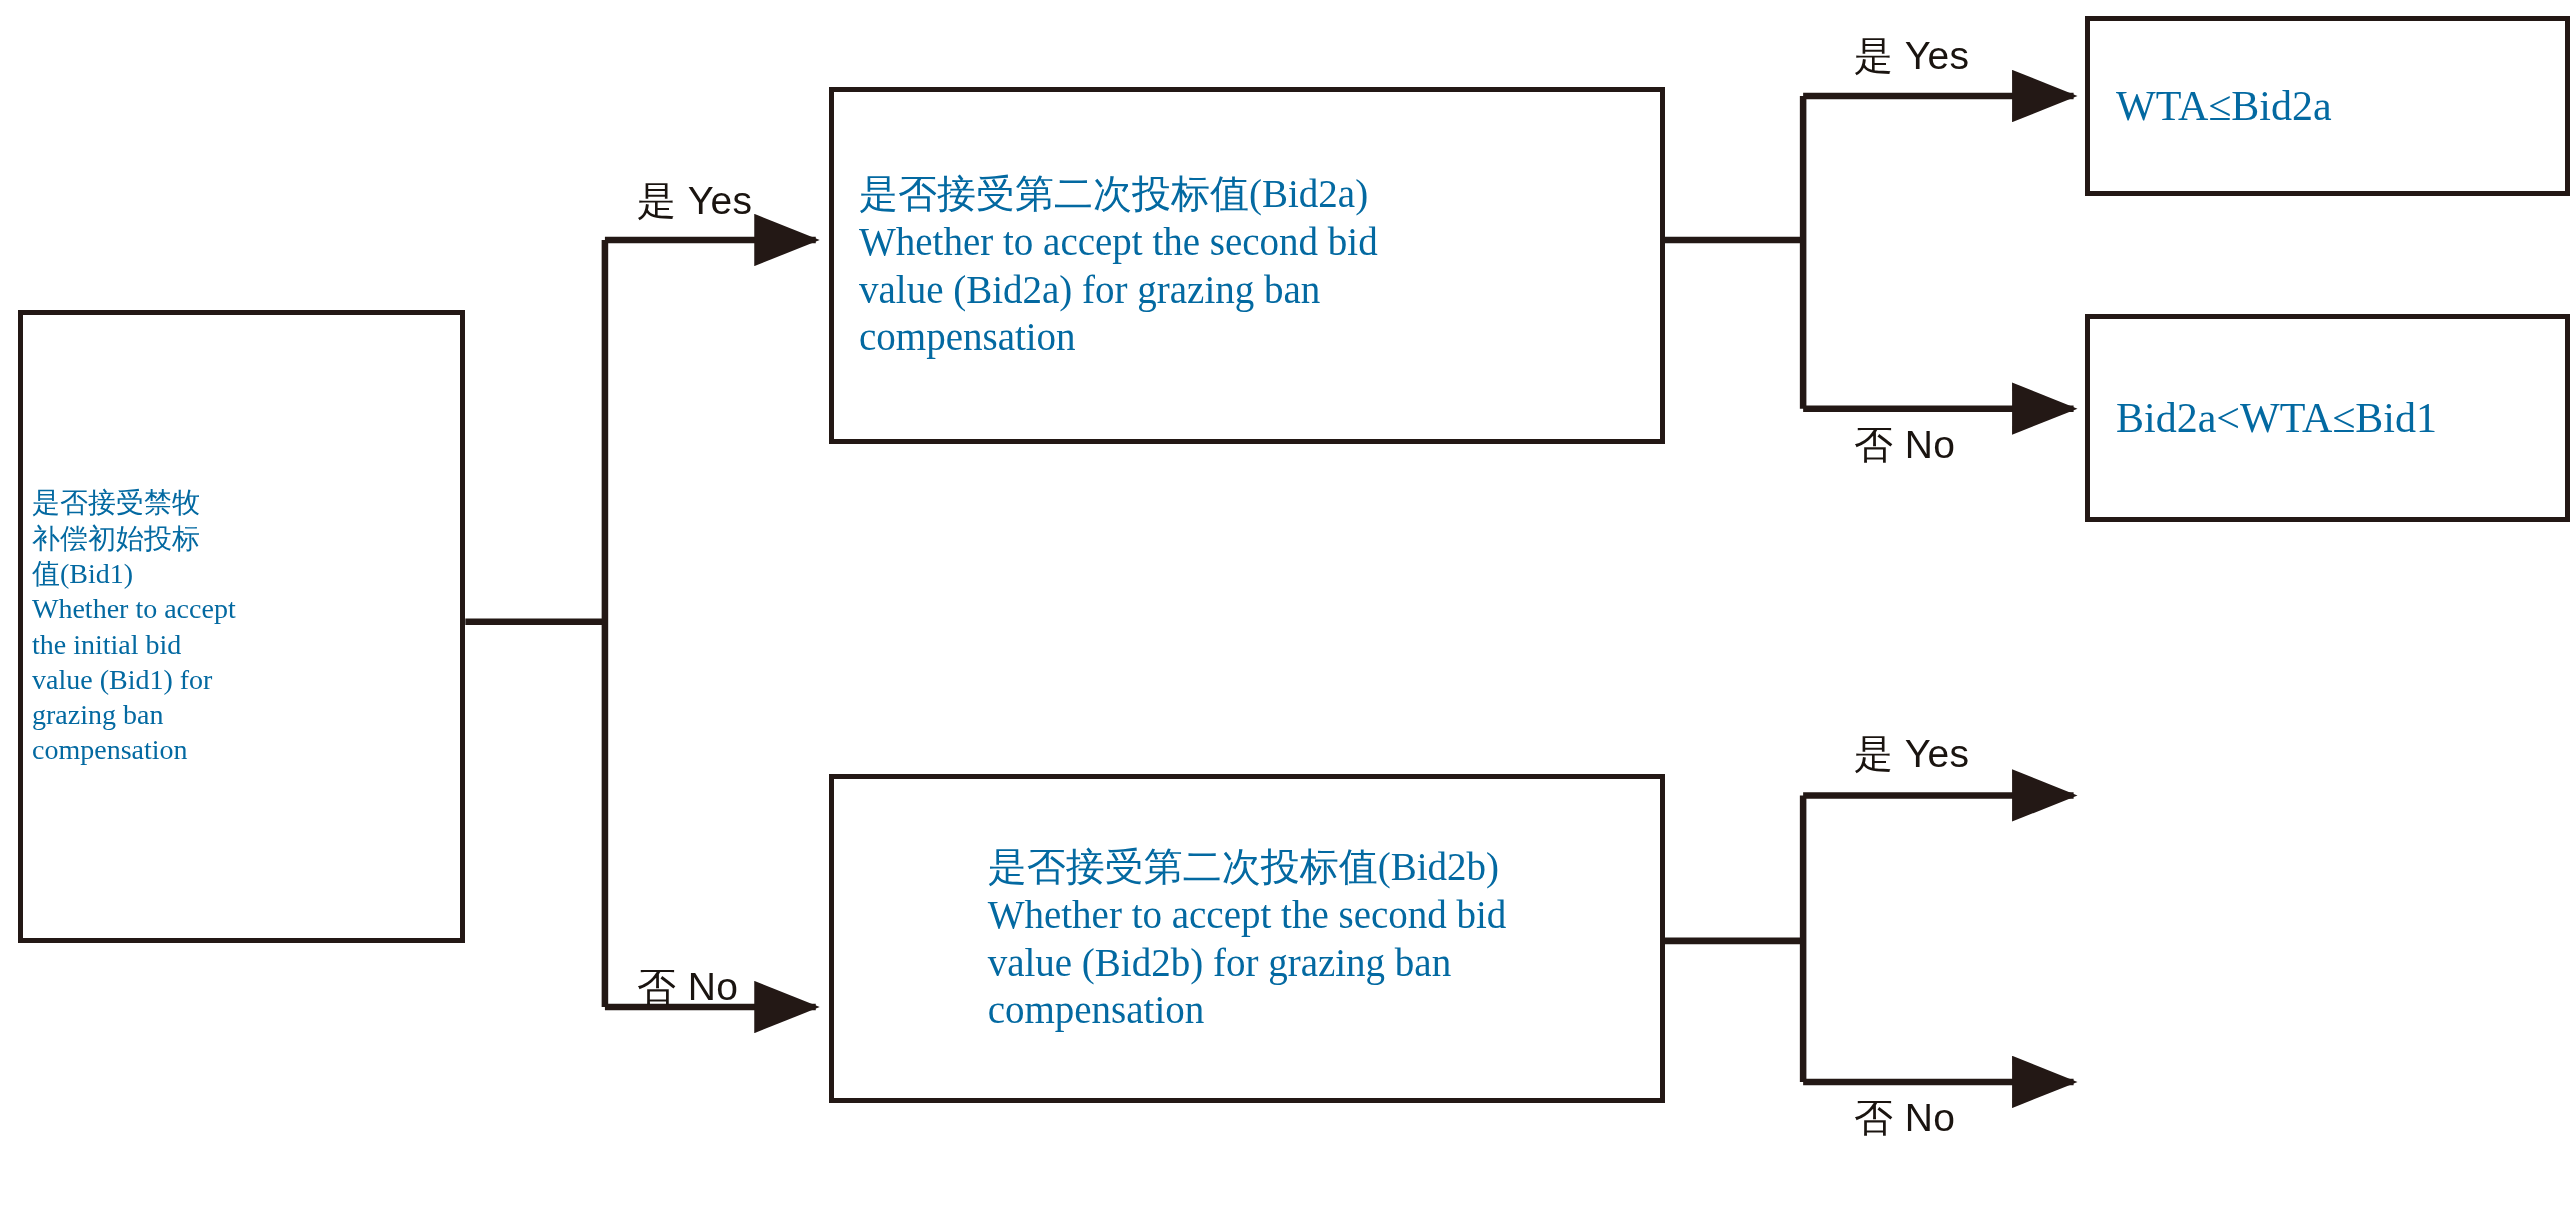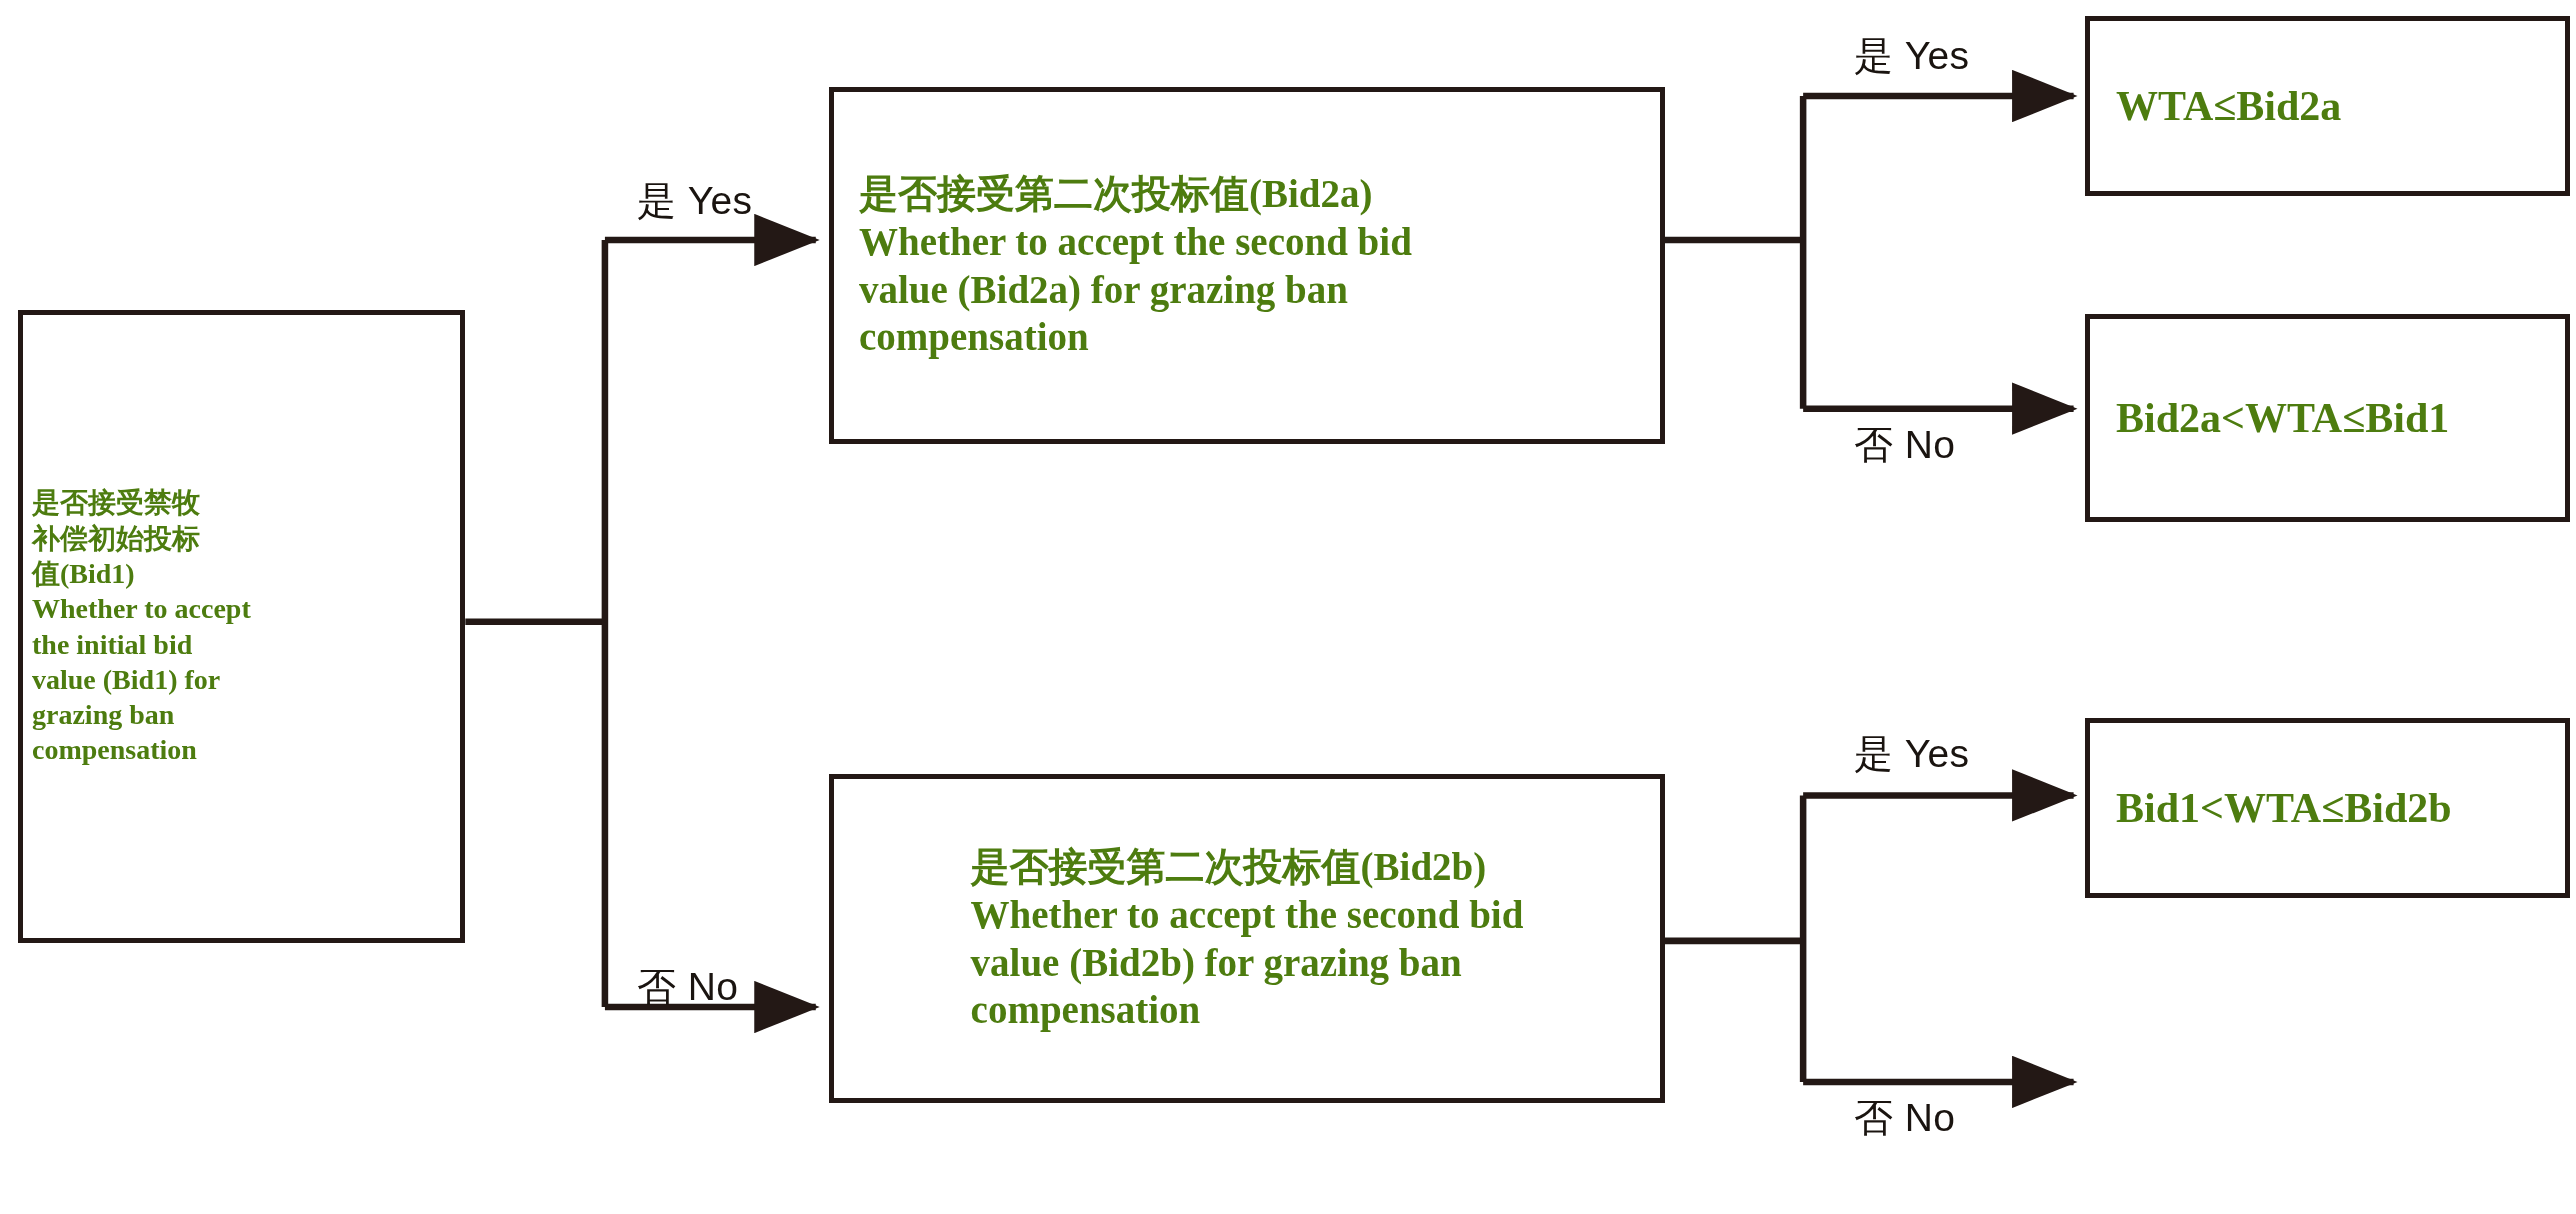--- a/index.html
+++ b/index.html
@@ -27,23 +27,22 @@
     border: 5.1px solid #231815;
     background: #ffffff;
     display: flex;
     flex-direction: column;
     justify-content: center;
     color: #231815;
   }
   .node-text {
     display: block;
     font-family: "Liberation Serif", "DejaVu Serif", serif;
-    color: #4d7c0f;
+    color: #0369a1;
     white-space: pre-line;
-    font-weight: bold;
   }
   .decision-text {
     font-size: 39px;
     line-height: 1.22;
     padding: 0 25px;
   }
   .decision-text.left-node {
     font-size: 28px;
     line-height: 1.26;
     padding: 0 9px;
@@ -123,23 +122,20 @@
   </div>
 
   <div class="node-box" style="left:2085px; top:16px; width:485px; height:180px;">
     <span class="node-text outcome-text">WTA≤Bid2a</span>
   </div>
 
   <div class="node-box" style="left:2085px; top:314px; width:485px; height:208px;">
     <span class="node-text outcome-text">Bid2a&lt;WTA≤Bid1</span>
   </div>
 
-  <div class="node-box" style="left:2085px; top:718px; width:485px; height:180px;">
-    <span class="node-text outcome-text">Bid1&lt;WTA≤Bid2b</span>
-  </div>
 
 
   <div class="edge-label" style="left:637px; top:174px;">是 Yes</div>
 
   <div class="edge-label" style="left:637px; top:960px;">否 No</div>
 
   <div class="edge-label" style="left:1854px; top:29px;">是 Yes</div>
 
   <div class="edge-label" style="left:1854px; top:418px;">否 No</div>
 

